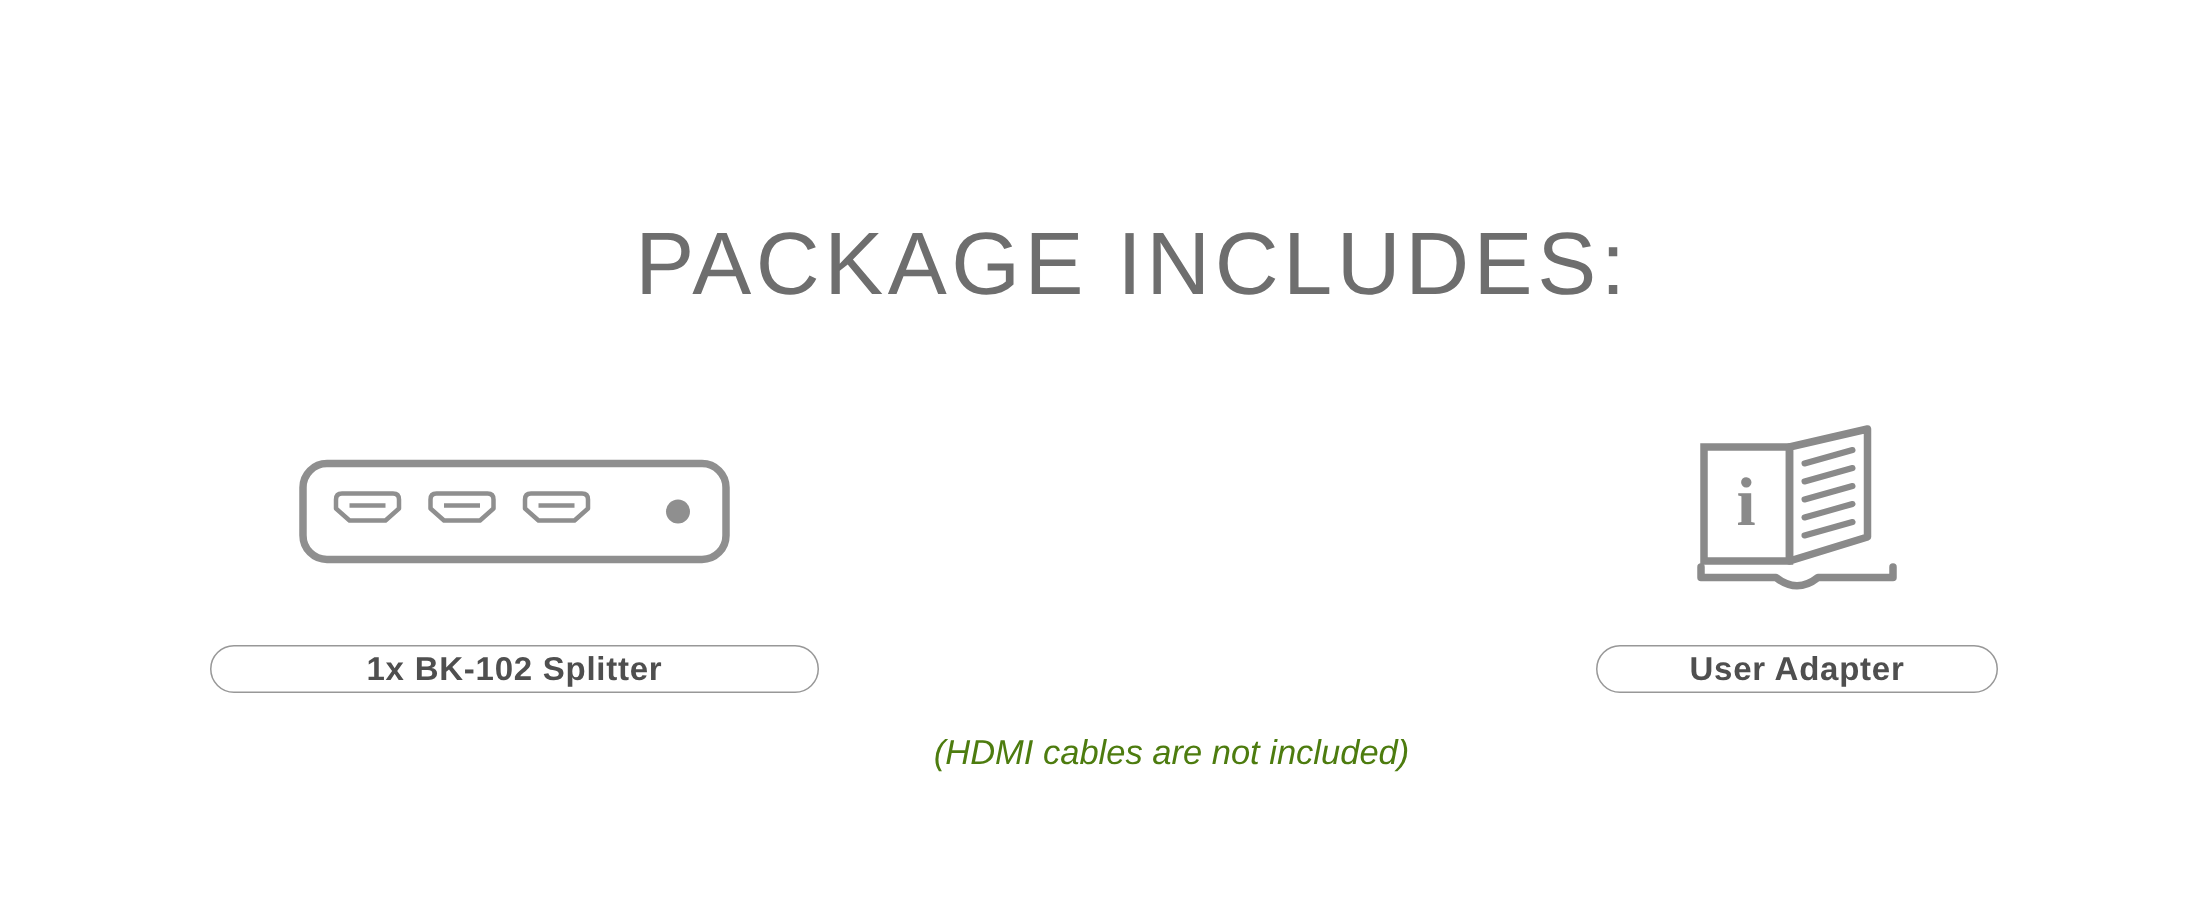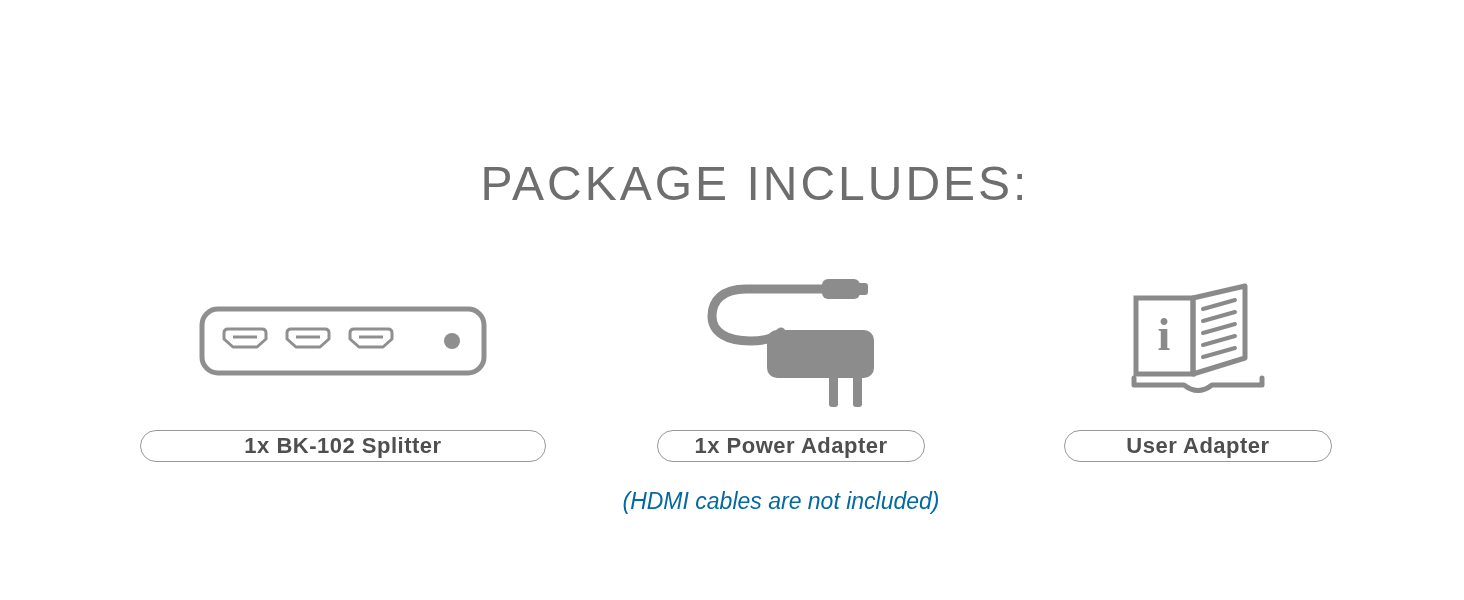--- a/index.html
+++ b/index.html
@@ -6,25 +6,25 @@
   .canvas {
     position: relative;
     width: 1464px;
     height: 600px;
     background: #ffffff;
     font-family: "Liberation Sans", sans-serif;
     overflow: hidden;
   }
   .title {
     position: absolute;
-    top: 156px;
+    top: 142px;
     left: 755px;
     transform: translateX(-50%);
     white-space: nowrap;
-    font-size: 48px;
+    font-size: 59px;
     font-weight: 500;
     letter-spacing: 3px;
     color: #6e6e6e;
   }
   .item {
     position: absolute;
     top: 252px;
     transform: translateX(-50%);
     display: flex;
     flex-direction: column;
@@ -57,21 +57,21 @@
   .pill-normal { width: 268px; }
   .footnote {
     position: absolute;
     top: 488px;
     left: 781px;
     transform: translateX(-50%);
     white-space: nowrap;
     font-size: 23px;
     font-style: italic;
     font-weight: 500;
-    color: #0369a1;
+    color: #4d7c0f;
   }
 </style>
 </head>
 <body>
 
 <div class="canvas">
 
   <div class="title">PACKAGE INCLUDES:</div>
 
   <div class="item item-1">
@@ -91,33 +91,20 @@
             <path d="M5,1 H39 Q43,1 43,5 V11 L34,19 H10 L1,11 V5 Q1,1 5,1 Z"></path>
             <line x1="10" y1="9" x2="34" y2="9"></line>
           </g>
         </g>
         <circle cx="254" cy="36" r="8" fill="#8f8f8f"></circle>
       </svg>
     </div>
     <div class="pill pill-wide">1x BK-102 Splitter</div>
   </div>
 
-  <div class="item item-2">
-    <div class="icon-wrap">
-      <svg width="175" height="142" viewBox="0 0 175 142" aria-hidden="true">
-        <path d="M122,19 H42 C18,19 8,31 8,46 C8,63 24,71 46,71 C62,71 72,67 77,62" fill="none" stroke="#8c8c8c" stroke-width="9" stroke-linecap="round"></path>
-        <rect x="118" y="9" width="38" height="20" rx="6" fill="#8c8c8c"></rect>
-        <rect x="153" y="13" width="11" height="12" rx="3" fill="#8c8c8c"></rect>
-        <rect x="125" y="104" width="9" height="33" rx="3" fill="#8c8c8c"></rect>
-        <rect x="149" y="104" width="9" height="33" rx="3" fill="#8c8c8c"></rect>
-        <rect x="63" y="60" width="107" height="48" rx="10" fill="#8c8c8c"></rect>
-      </svg>
-    </div>
-    <div class="pill pill-normal">1x Power Adapter</div>
-  </div>
 
   <div class="item item-3">
     <div class="icon-wrap">
       <svg width="135" height="118" viewBox="0 0 135 118" aria-hidden="true">
         <rect x="5" y="16" width="57" height="76" fill="none" stroke="#8a8a8a" stroke-width="5"></rect>
         <text x="33" y="68" text-anchor="middle" font-size="46" font-weight="bold" font-family="Liberation Serif, serif" fill="#8a8a8a">i</text>
         <path d="M62,16 L114,4 V76 L62,92 Z" fill="none" stroke="#8a8a8a" stroke-width="5" stroke-linejoin="round"></path>
         <g stroke="#8a8a8a" stroke-width="4" stroke-linecap="round">
           <line x1="72" y1="27" x2="104" y2="18"></line>
           <line x1="72" y1="39" x2="104" y2="30"></line>

